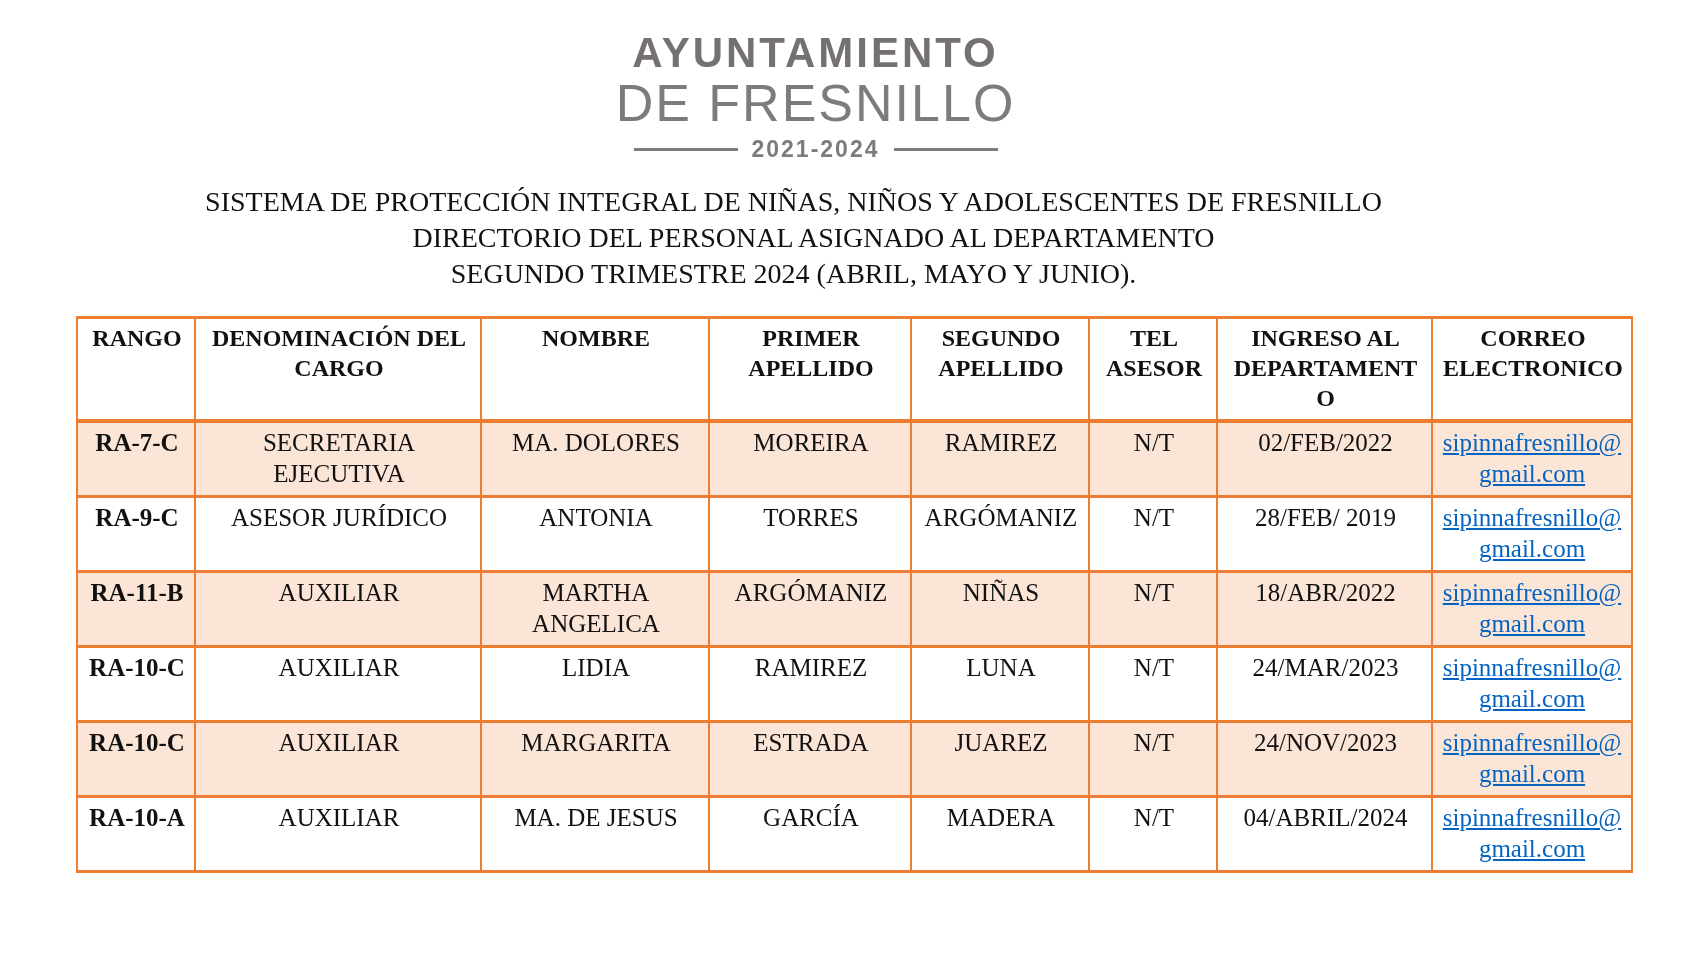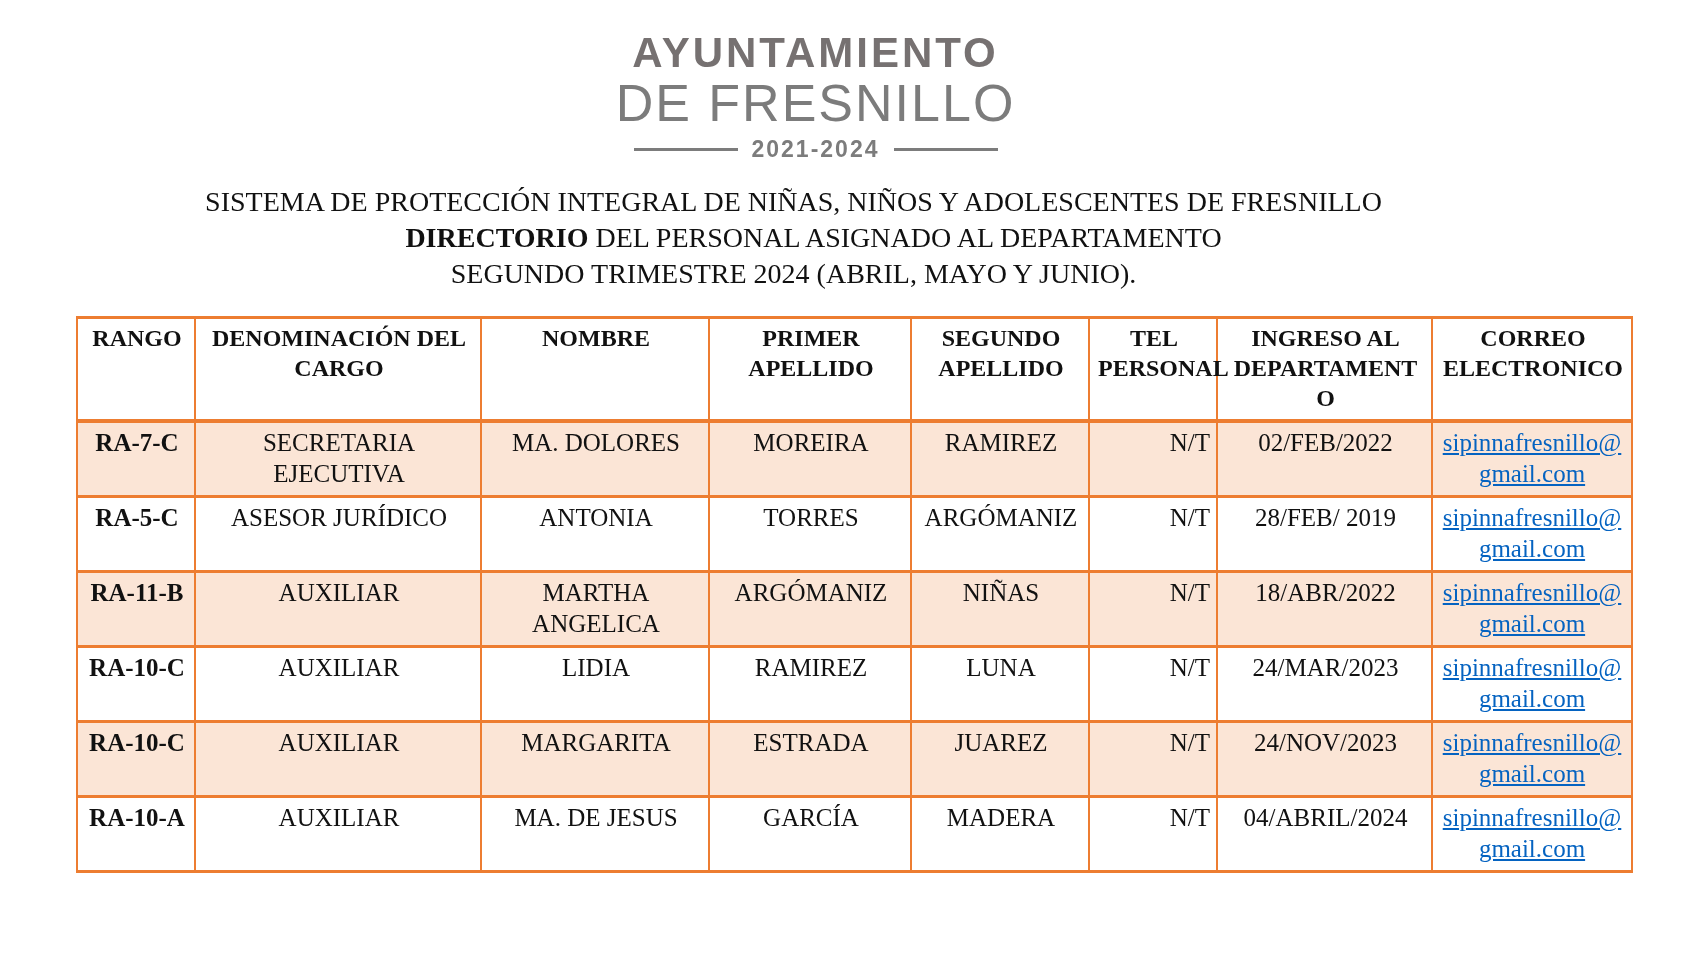--- a/index.html
+++ b/index.html
@@ -59,21 +59,21 @@
     color:var(--logo-gray-light);
   }
   
   .doc-title{
     margin-top:20px;
     text-align:center;
     font-size:28px;
     line-height:36px;
     transform:translateX(-60px);
   }
-  .doc-title .bold{font-weight:700;margin-left:40px;}
+  .doc-title .bold{font-weight:400;margin-left:40px;}
   
   .dir-table{
     margin:24px 0 0 76px;
     border-collapse:collapse;
     table-layout:fixed;
     width:1555px;
   }
   .dir-table col.c-rango{width:118px;}
   .dir-table col.c-cargo{width:286px;}
   .dir-table col.c-nombre{width:228px;}
@@ -98,21 +98,21 @@
     background:#ffffff;
     border-bottom-width:4px;
   }
   .dir-table th.th-ingreso{overflow-wrap:break-word;word-wrap:break-word;}
   .dir-table td{
     font-size:25px;
     line-height:31px;
     text-align:center;
   }
   .dir-table td.cell-rango{font-weight:700;}
-  .dir-table td.cell-tel{text-align:right;}
+  .dir-table td.cell-tel{text-align:center;}
   .dir-table td.cell-correo{padding-right:8px;overflow-wrap:break-word;word-wrap:break-word;}
   .dir-table tr.row-peach td{background:var(--row-peach);}
   .dir-table tr.row-white td{background:#ffffff;}
   .dir-table tr{height:70px;}
   .dir-table tr.hdr{height:98px;}
   .email-link{
     color:var(--link-blue);
     text-decoration:underline;
     cursor:pointer;
   }
@@ -147,38 +147,38 @@
       <col class="c-ingreso">
       <col class="c-correo">
   </colgroup>
   <thead>
     <tr class="hdr">
       <th>RANGO</th>
       <th>DENOMINACIÓN DEL CARGO</th>
       <th>NOMBRE</th>
       <th>PRIMER APELLIDO</th>
       <th>SEGUNDO APELLIDO</th>
-      <th>TEL PERSONAL</th>
+      <th>TEL ASESOR</th>
       <th class="th-ingreso">INGRESO AL DEPARTAMENTO</th>
       <th>CORREO ELECTRONICO</th>
     </tr>
   </thead>
   <tbody>
     <tr class="row-peach">
       <td class="cell-rango">RA-7-C</td>
       <td>SECRETARIA EJECUTIVA</td>
       <td>MA. DOLORES</td>
       <td>MOREIRA</td>
       <td>RAMIREZ</td>
       <td class="cell-tel">N/T</td>
       <td>02/FEB/2022</td>
       <td class="cell-correo"><a class="email-link">sipinnafresnillo@<wbr>gmail.com</a></td>
     </tr>
     <tr class="row-white">
-      <td class="cell-rango">RA-5-C</td>
+      <td class="cell-rango">RA-9-C</td>
       <td>ASESOR JURÍDICO</td>
       <td>ANTONIA</td>
       <td>TORRES</td>
       <td>ARGÓMANIZ</td>
       <td class="cell-tel">N/T</td>
       <td>28/FEB/ 2019</td>
       <td class="cell-correo"><a class="email-link">sipinnafresnillo@<wbr>gmail.com</a></td>
     </tr>
     <tr class="row-peach">
       <td class="cell-rango">RA-11-B</td>

